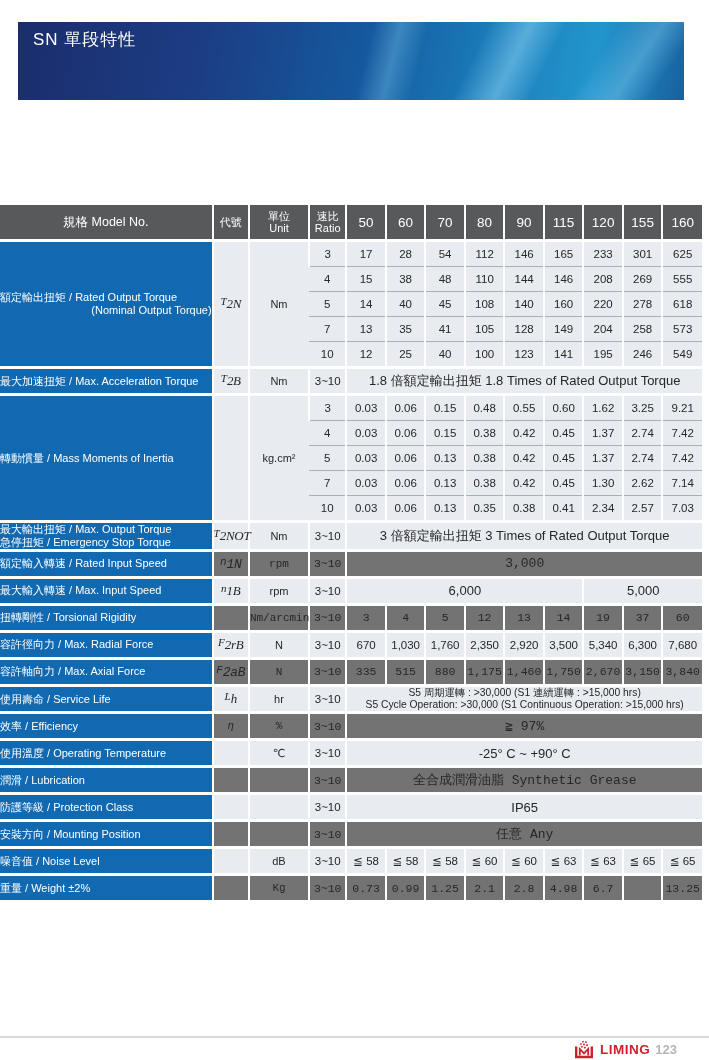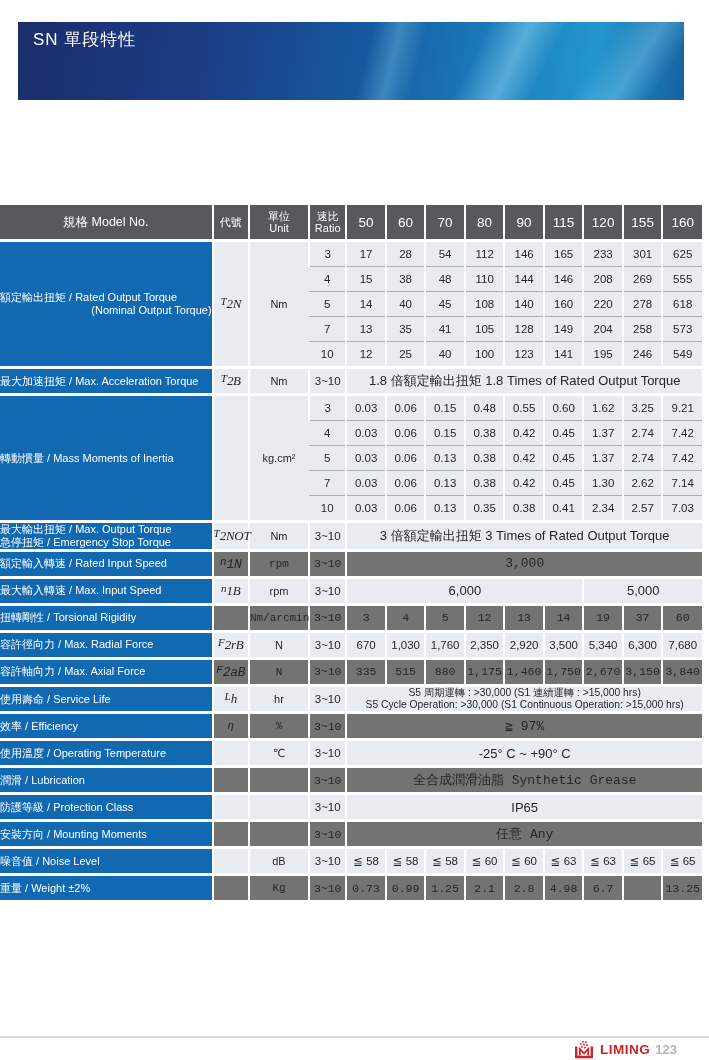--- a/index.html
+++ b/index.html
@@ -362,21 +362,21 @@
         <td class="lbl" rowspan="1">
           <div>防護等級 / Protection Class</div>
         </td>
         <td class="sym" rowspan="1"></td>
         <td class="unit" rowspan="1"></td>
         <td class="ratio">3~10</td>
         <td class="spanwide" colspan="9">IP65</td>
       </tr>
       <tr class="gs dark">
         <td class="lbl" rowspan="1">
-          <div>安裝方向 / Mounting Moments</div>
+          <div>安裝方向 / Mounting Position</div>
         </td>
         <td class="sym" rowspan="1"></td>
         <td class="unit" rowspan="1"></td>
         <td class="ratio">3~10</td>
         <td class="spanwide" colspan="9">任意 Any</td>
       </tr>
       <tr class="gs">
         <td class="lbl" rowspan="1">
           <div>噪音值 / Noise Level</div>
         </td>

